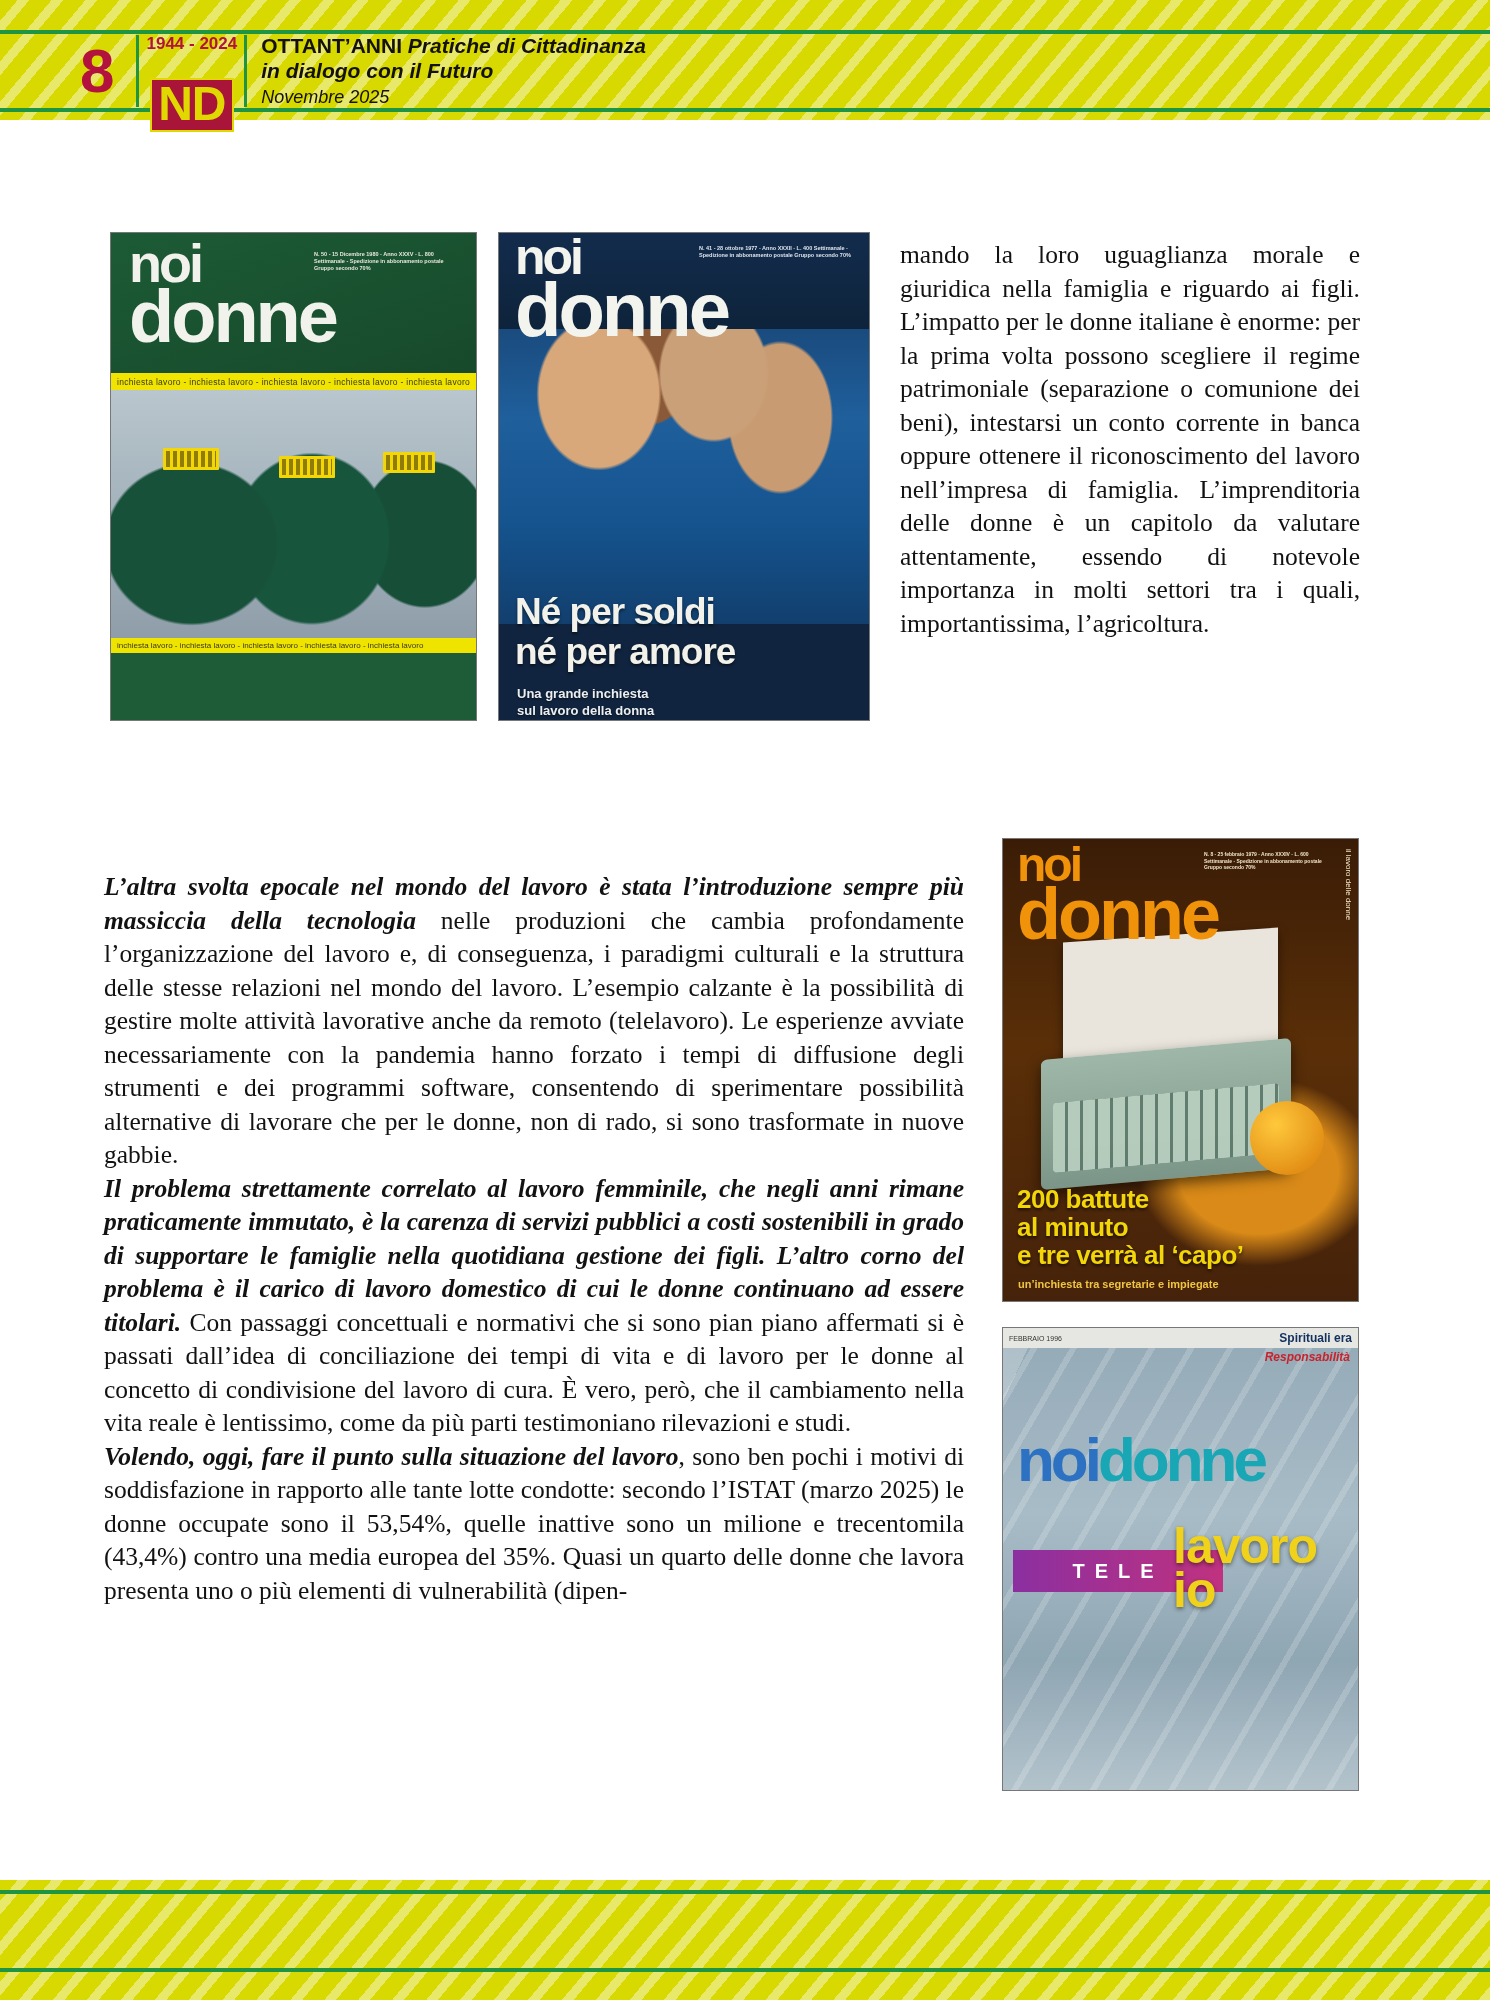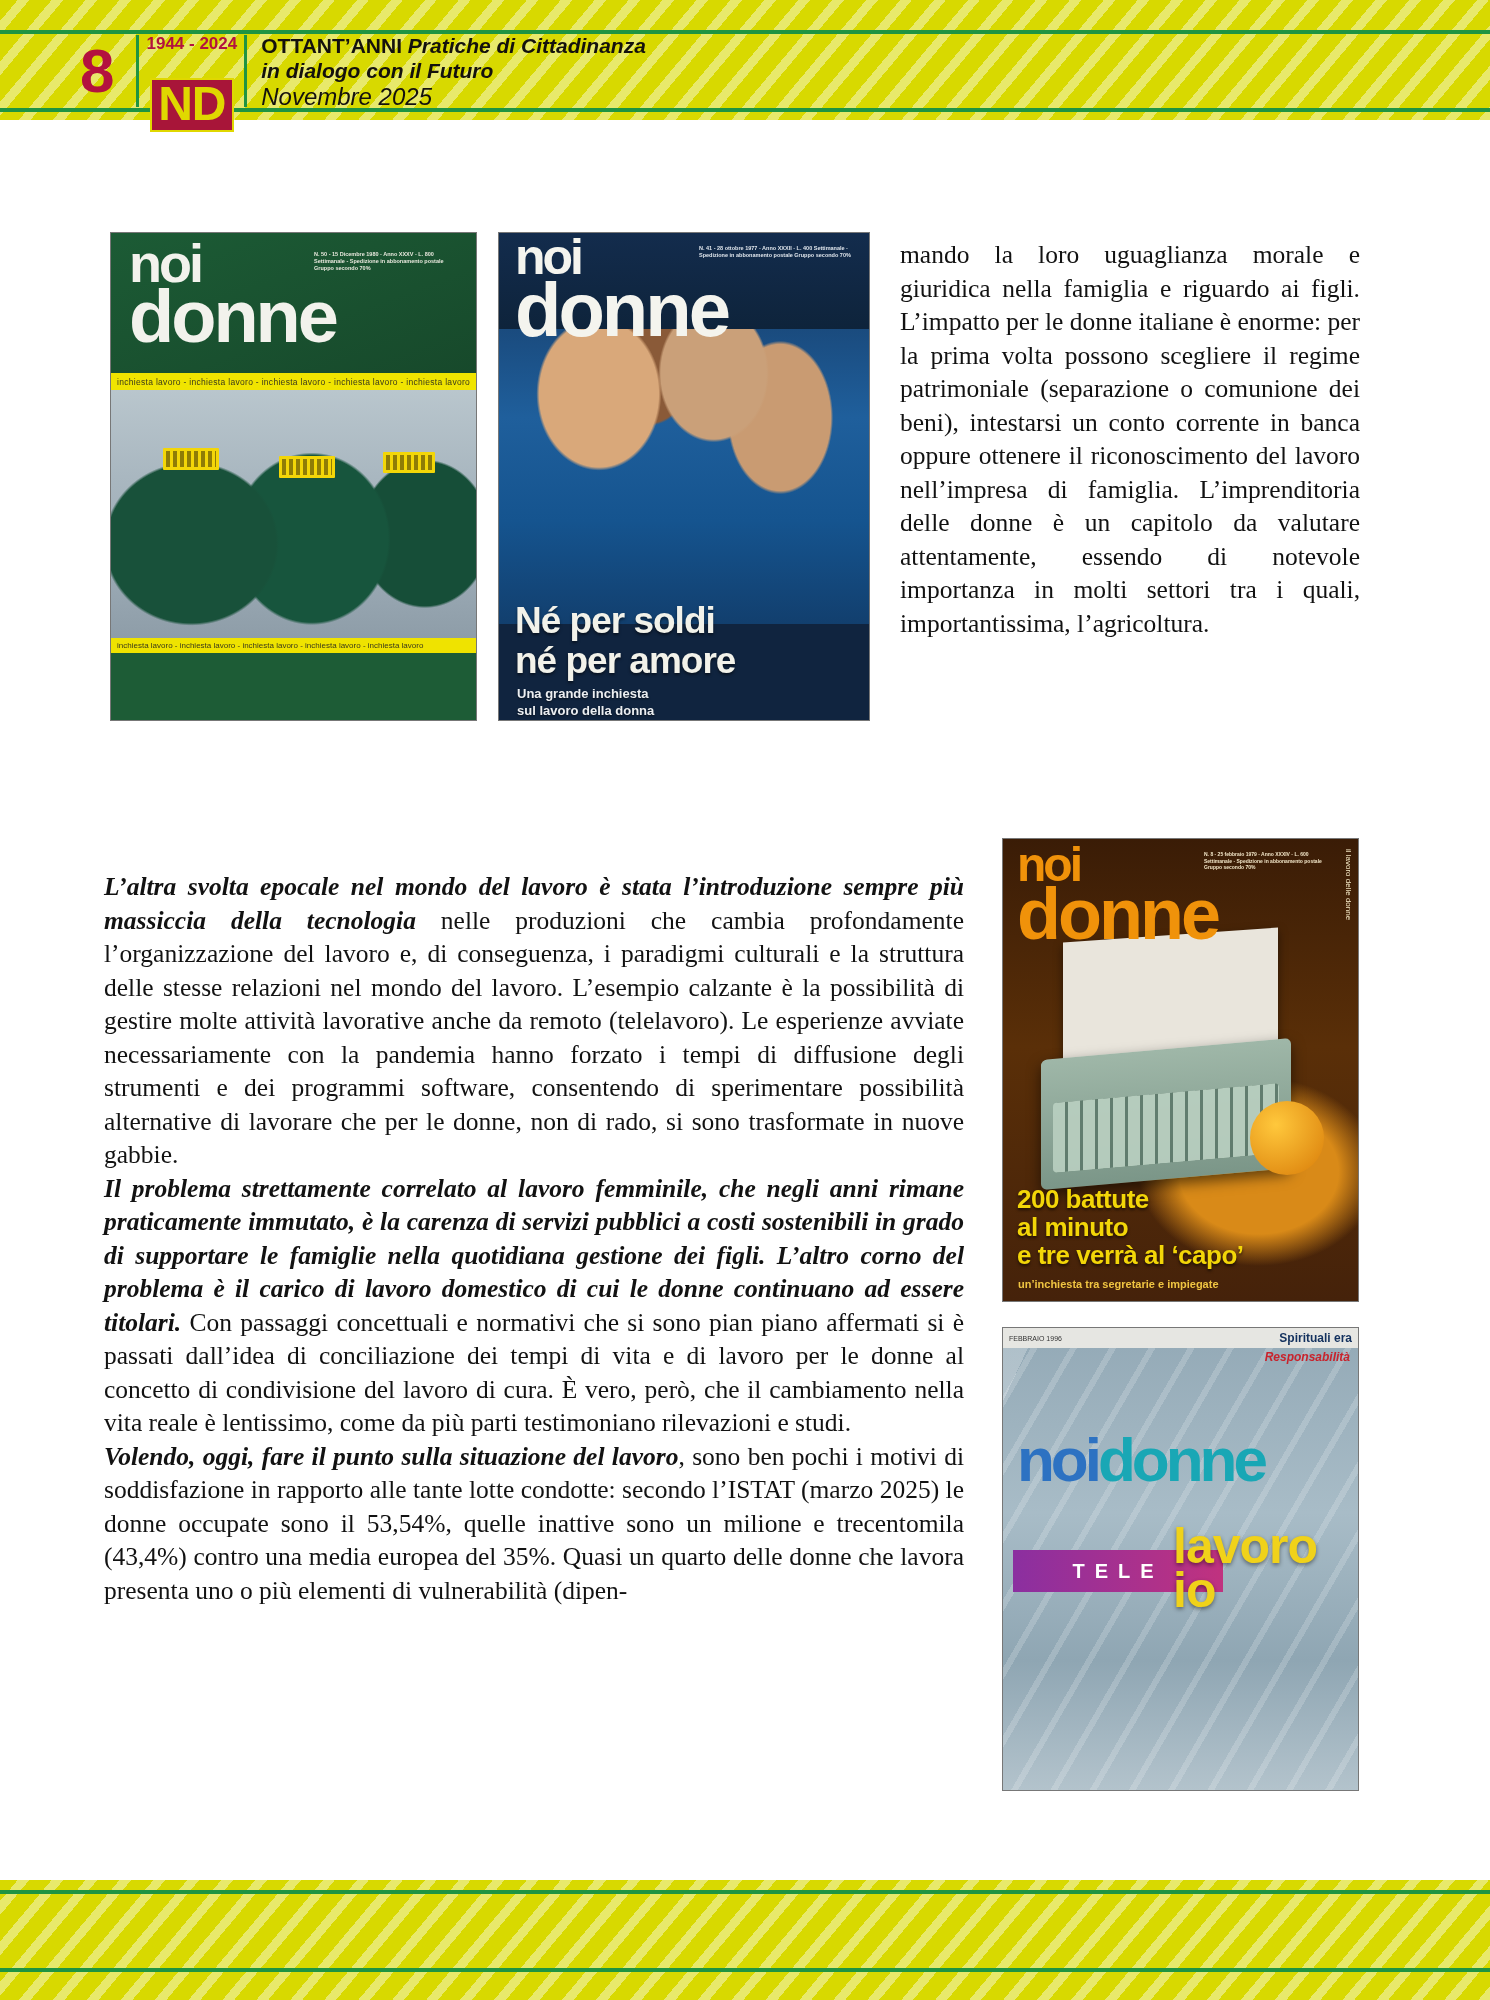--- a/index.html
+++ b/index.html
@@ -53,21 +53,21 @@
     border:2px solid #e0d800;margin-top:1px;
   }
   .masthead-text{
     margin-left:14px;
     font-family:"Liberation Sans", sans-serif;
     color:#14110d;
   }
   .mh-line1{font-size:21px;font-weight:bold;line-height:25px;white-space:nowrap;}
   .mh-line1 em{font-style:italic;}
   .mh-line2{font-size:21px;font-weight:bold;font-style:italic;line-height:25px;}
-  .mh-line3{font-size:24px;font-style:italic;line-height:24px;margin-top:2px;}
+  .mh-line3{font-size:18px;font-style:italic;line-height:24px;margin-top:2px;}
 
   
   .bottom-banner{
     position:absolute;left:0;top:1880px;width:1490px;height:120px;
     background:
       repeating-linear-gradient(-50deg,
         rgba(255,255,255,.42) 0px, rgba(255,255,255,.42) 9px,
         rgba(255,255,255,0) 9px, rgba(255,255,255,0) 26px),
       #d8d900;
   }
@@ -127,21 +127,21 @@
   .c2-meta{position:absolute;right:10px;top:12px;width:160px;
     font-family:"Liberation Sans", sans-serif;font-size:5.5px;
     color:#dfe5ec;line-height:7px;font-weight:bold;}
   .c2-photo{position:absolute;left:0;top:96px;width:100%;height:295px;
     background:
       radial-gradient(ellipse 26% 40% at 27% 22%, #d9a87a 0 62%, rgba(0,0,0,0) 65%),
       radial-gradient(ellipse 23% 36% at 58% 15%, #caa079 0 62%, rgba(0,0,0,0) 65%),
       radial-gradient(ellipse 22% 40% at 76% 30%, #c99b72 0 62%, rgba(0,0,0,0) 65%),
       radial-gradient(ellipse 20% 30% at 40% 14%, #8a5a38 0 60%, rgba(0,0,0,0) 63%),
       linear-gradient(#1a4b7e 0%,#1f5f9c 30%,#15548f 65%,#123f6e 100%);}
-  .c2-head{position:absolute;left:16px;top:368px;
+  .c2-head{position:absolute;left:16px;top:359px;
     font-family:"Liberation Sans", sans-serif;font-weight:bold;
     font-size:37px;color:#f2f2ea;line-height:40px;letter-spacing:-1px;
     text-shadow:0 2px 3px rgba(0,0,0,.5);}
   .c2-sub{position:absolute;left:18px;top:452px;
     font-family:"Liberation Sans", sans-serif;font-weight:bold;
     font-size:13px;color:#eceff2;line-height:17px;
     text-shadow:0 1px 2px rgba(0,0,0,.6);}
 
   
   #cover3{left:1002px;top:838px;width:355px;height:462px;

